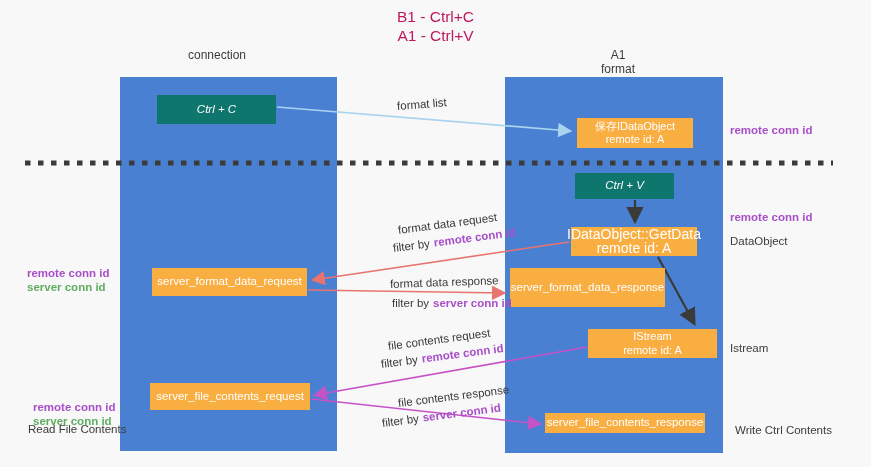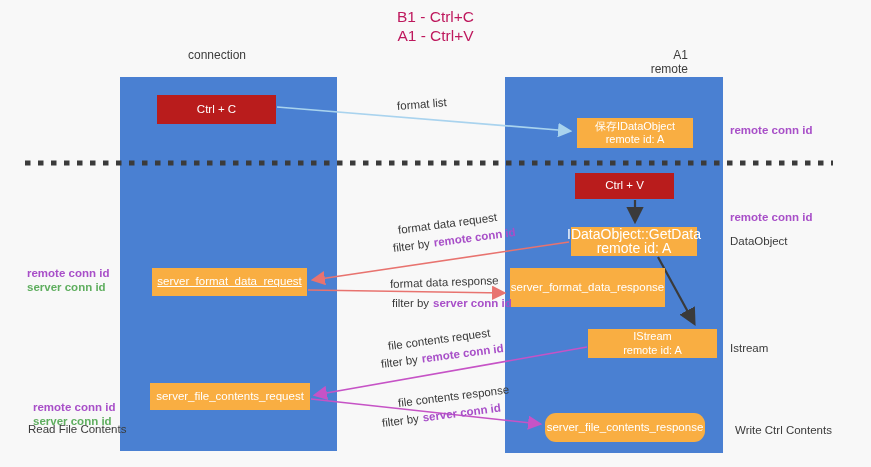--- a/index.html
+++ b/index.html
@@ -27,21 +27,21 @@
   .col-header {
     position: absolute;
     width: 140px;
     text-align: center;
     font-size: 12px;
     line-height: 14px;
     color: #3c3c3c;
     z-index: 4;
   }
   .col-header.left  { left: 147px; top: 48px; }
-  .col-header.right { left: 548px; top: 48px; text-align: right; }
+  .col-header.right { left: 548px; top: 48px; }
   .column {
     position: absolute;
     background: #4a80d2;
     z-index: 1;
   }
   .column.left  { left: 120px; top: 77px; width: 217px; height: 374px; }
   .column.right { left: 505px; top: 77px; width: 218px; height: 376px; }
   svg.overlay {
     position: absolute;
     left: 0; top: 0;
@@ -53,21 +53,21 @@
     z-index: 3;
     display: flex;
     flex-direction: column;
     align-items: center;
     justify-content: center;
     color: #ffffff;
     font-size: 11.5px;
     line-height: 13.5px;
     text-align: center;
   }
-  .node.green  { background: #b91c1c; }
+  .node.green  { background: #0f766e; font-style: italic; }
   .node.orange { background: #f9ae42; }
   .lbl {
     position: absolute;
     z-index: 3;
     font-size: 11.5px;
     color: #3a3a3a;
     white-space: nowrap;
   }
   .lbl .filter-id { font-weight: bold; margin-left: 4px; }
   .purple { color: #a84fc8; font-weight: bold; }
@@ -82,21 +82,21 @@
   <div class="title">
     <div>B1 - Ctrl+C</div>
     <div>A1 - Ctrl+V</div>
   </div>
 
   <div class="col-header left">
     <div>connection</div>
   </div>
   <div class="col-header right">
     <div>A1</div>
-    <div>remote</div>
+    <div>format</div>
   </div>
 
   <div class="column left"></div>
   <div class="column right"></div>
 
   <svg class="overlay" width="871" height="467" viewBox="0 0 871 467">
     <defs>
       <marker id="head-blue" markerWidth="9" markerHeight="9" refX="7.5" refY="4.5" orient="auto">
         <path d="M0,0 L9,4.5 L0,9 z" fill="#a9d3ee"></path>
       </marker>
@@ -139,38 +139,38 @@
 
   <div class="node green" style="left:575px; top:173px; width:99px; height:26px;">
     <div>Ctrl + V</div>
   </div>
 
   <div class="node orange" style="left:571px; top:227px; width:126px; height:29px; font-size:14px;">
     <div>IDataObject::GetData</div>
     <div>remote id: A</div>
   </div>
 
-  <div class="node orange" style="left:152px; top:268px; width:155px; height:28px;text-decoration:underline;">
+  <div class="node orange" style="left:152px; top:268px; width:155px; height:28px;">
     <div>server_format_data_request</div>
   </div>
 
   <div class="node orange" style="left:510px; top:268px; width:155px; height:39px;">
     <div>server_format_data_response</div>
   </div>
 
   <div class="node orange" style="left:588px; top:329px; width:129px; height:29px; font-size:11px;">
     <div>IStream</div>
     <div>remote id: A</div>
   </div>
 
   <div class="node orange" style="left:150px; top:383px; width:160px; height:27px;">
     <div>server_file_contents_request</div>
   </div>
 
-  <div class="node orange" style="left:545px; top:413px; width:160px; height:29px;border-radius:11px;">
+  <div class="node orange" style="left:545px; top:413px; width:160px; height:20px;">
     <div>server_file_contents_response</div>
   </div>
 
   <div class="lbl rot" style="left:397px; top:100px; transform:rotate(-4.5deg);">format list</div>
 
   <div class="lbl rot" style="left:398px; top:224px; transform:rotate(-7.5deg);">format data request</div>
   <div class="lbl rot" style="left:393px; top:242px; transform:rotate(-7.5deg);">
     <span>filter by</span><span class="filter-id purple">remote conn id</span>
   </div>
 

